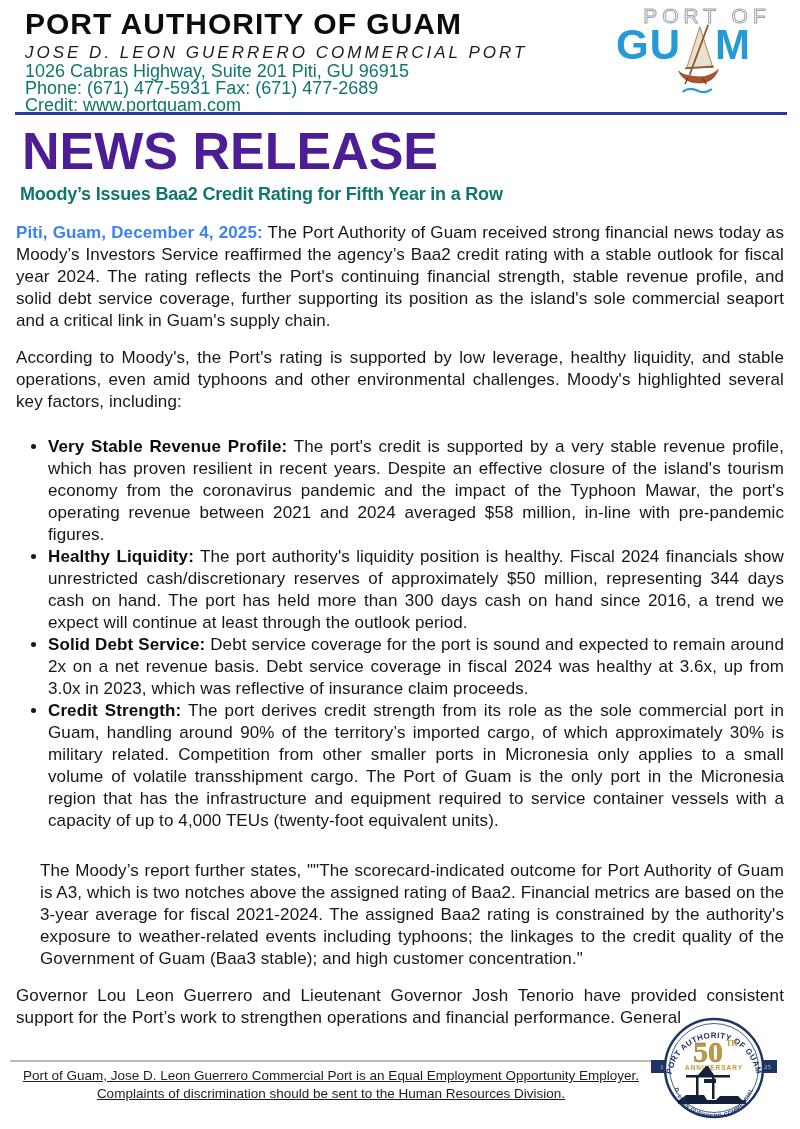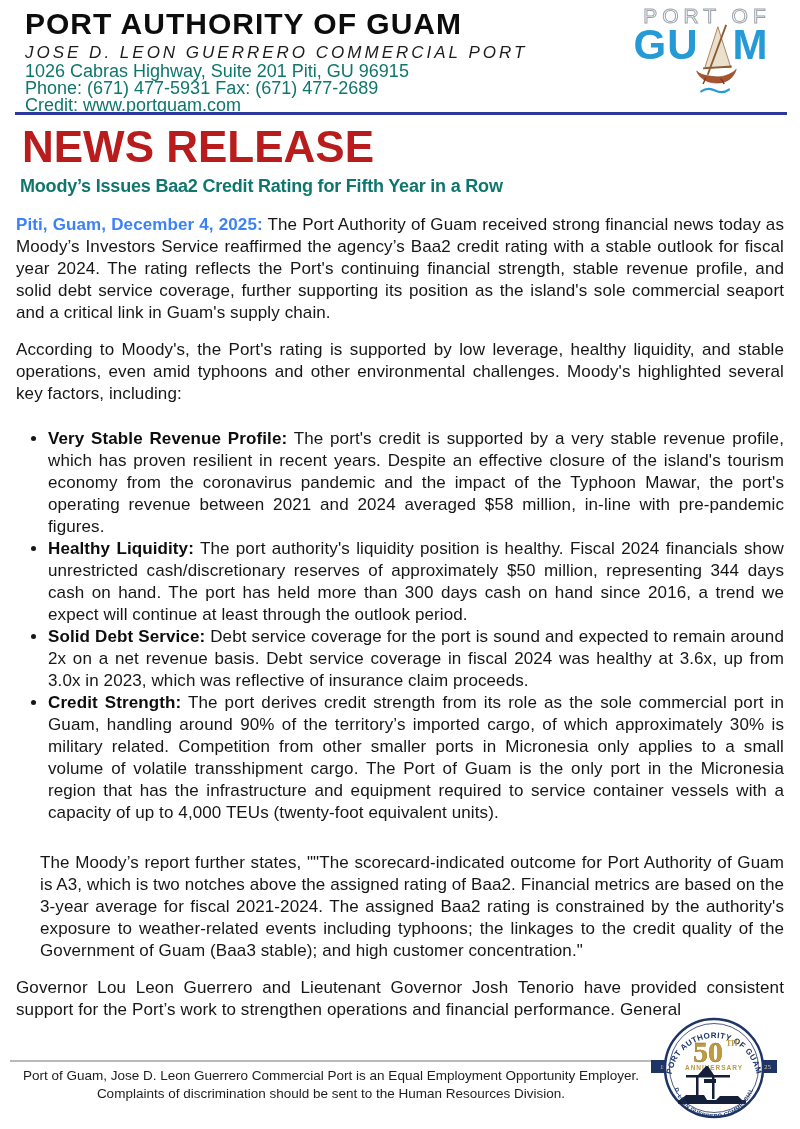--- a/index.html
+++ b/index.html
@@ -20,30 +20,30 @@
   .org-contact{ font-size:18px; line-height:17px; color:#0f766e; }
 
   .logo { position:absolute; top:4px; right:14px; width:170px; text-align:center; }
   .logo-top {
     font-size:21px; letter-spacing:5px; font-weight:400;
     color:#c3c9cf;
     -webkit-text-fill-color:#ffffff;
     -webkit-text-stroke:1px #9aa2ab;
     padding-left:12px;
   }
-  .logo-word { display:flex; align-items:flex-start; justify-content:center; margin-top:-4px; }
+  .logo-word { display:flex; align-items:flex-start; margin-top:-4px; }
   .logo-letters { font-size:42px; font-weight:700; color:#259AD6; line-height:1; letter-spacing:1px; }
   .logo-boat { width:48px; height:72px; margin:0 -7px; }
 
   .divider { position:absolute; top:112px; left:15px; width:772px; height:3px; background:#2C3A9C; }
 
   
   .content { position:absolute; top:124px; left:16px; width:768px; }
   .release-title {
-    font-size:44px; font-weight:700; color:#b91c1c;
+    font-size:52px; font-weight:700; color:#4c1d95;
     line-height:1.04; margin:0 0 6px 6px; letter-spacing:0;
   }
   .release-subtitle {
     font-size:18px; font-weight:700; color:#0f766e;
     margin:0 0 17px 4px; white-space:nowrap; letter-spacing:-0.2px;
   }
   .para {
     font-size:17px; line-height:22px; text-align:justify;
     color:#161616; margin:0 0 15px 0; letter-spacing:0.1px;
   }
@@ -53,21 +53,21 @@
     font-size:17px; line-height:22px; text-align:justify;
     color:#161616; letter-spacing:0.1px;
   }
   .bullets li strong { color:#0d0d0d; }
   .closing-gap { margin-top:28px;margin-left:24px; }
 
   
   .footer-rule { position:absolute; top:1060px; left:10px; width:652px; height:2px; background:#b9b9b9; }
   .footer-text {
     position:absolute; top:1067px; left:0; width:662px;
-    text-align:center; font-size:13.5px; line-height:18px; color:#1d1d1d;
+    text-align:center; font-size:13.5px; line-height:18px; color:#1d1d1d;text-decoration:underline;
   }
   .seal { position:absolute; top:1016px; left:650px; width:128px; height:112px; }
 </style>
 </head>
 <body>
 
 <div class="page">
 
   <div class="letterhead">
     <div class="org-name">PORT AUTHORITY OF GUAM</div>

